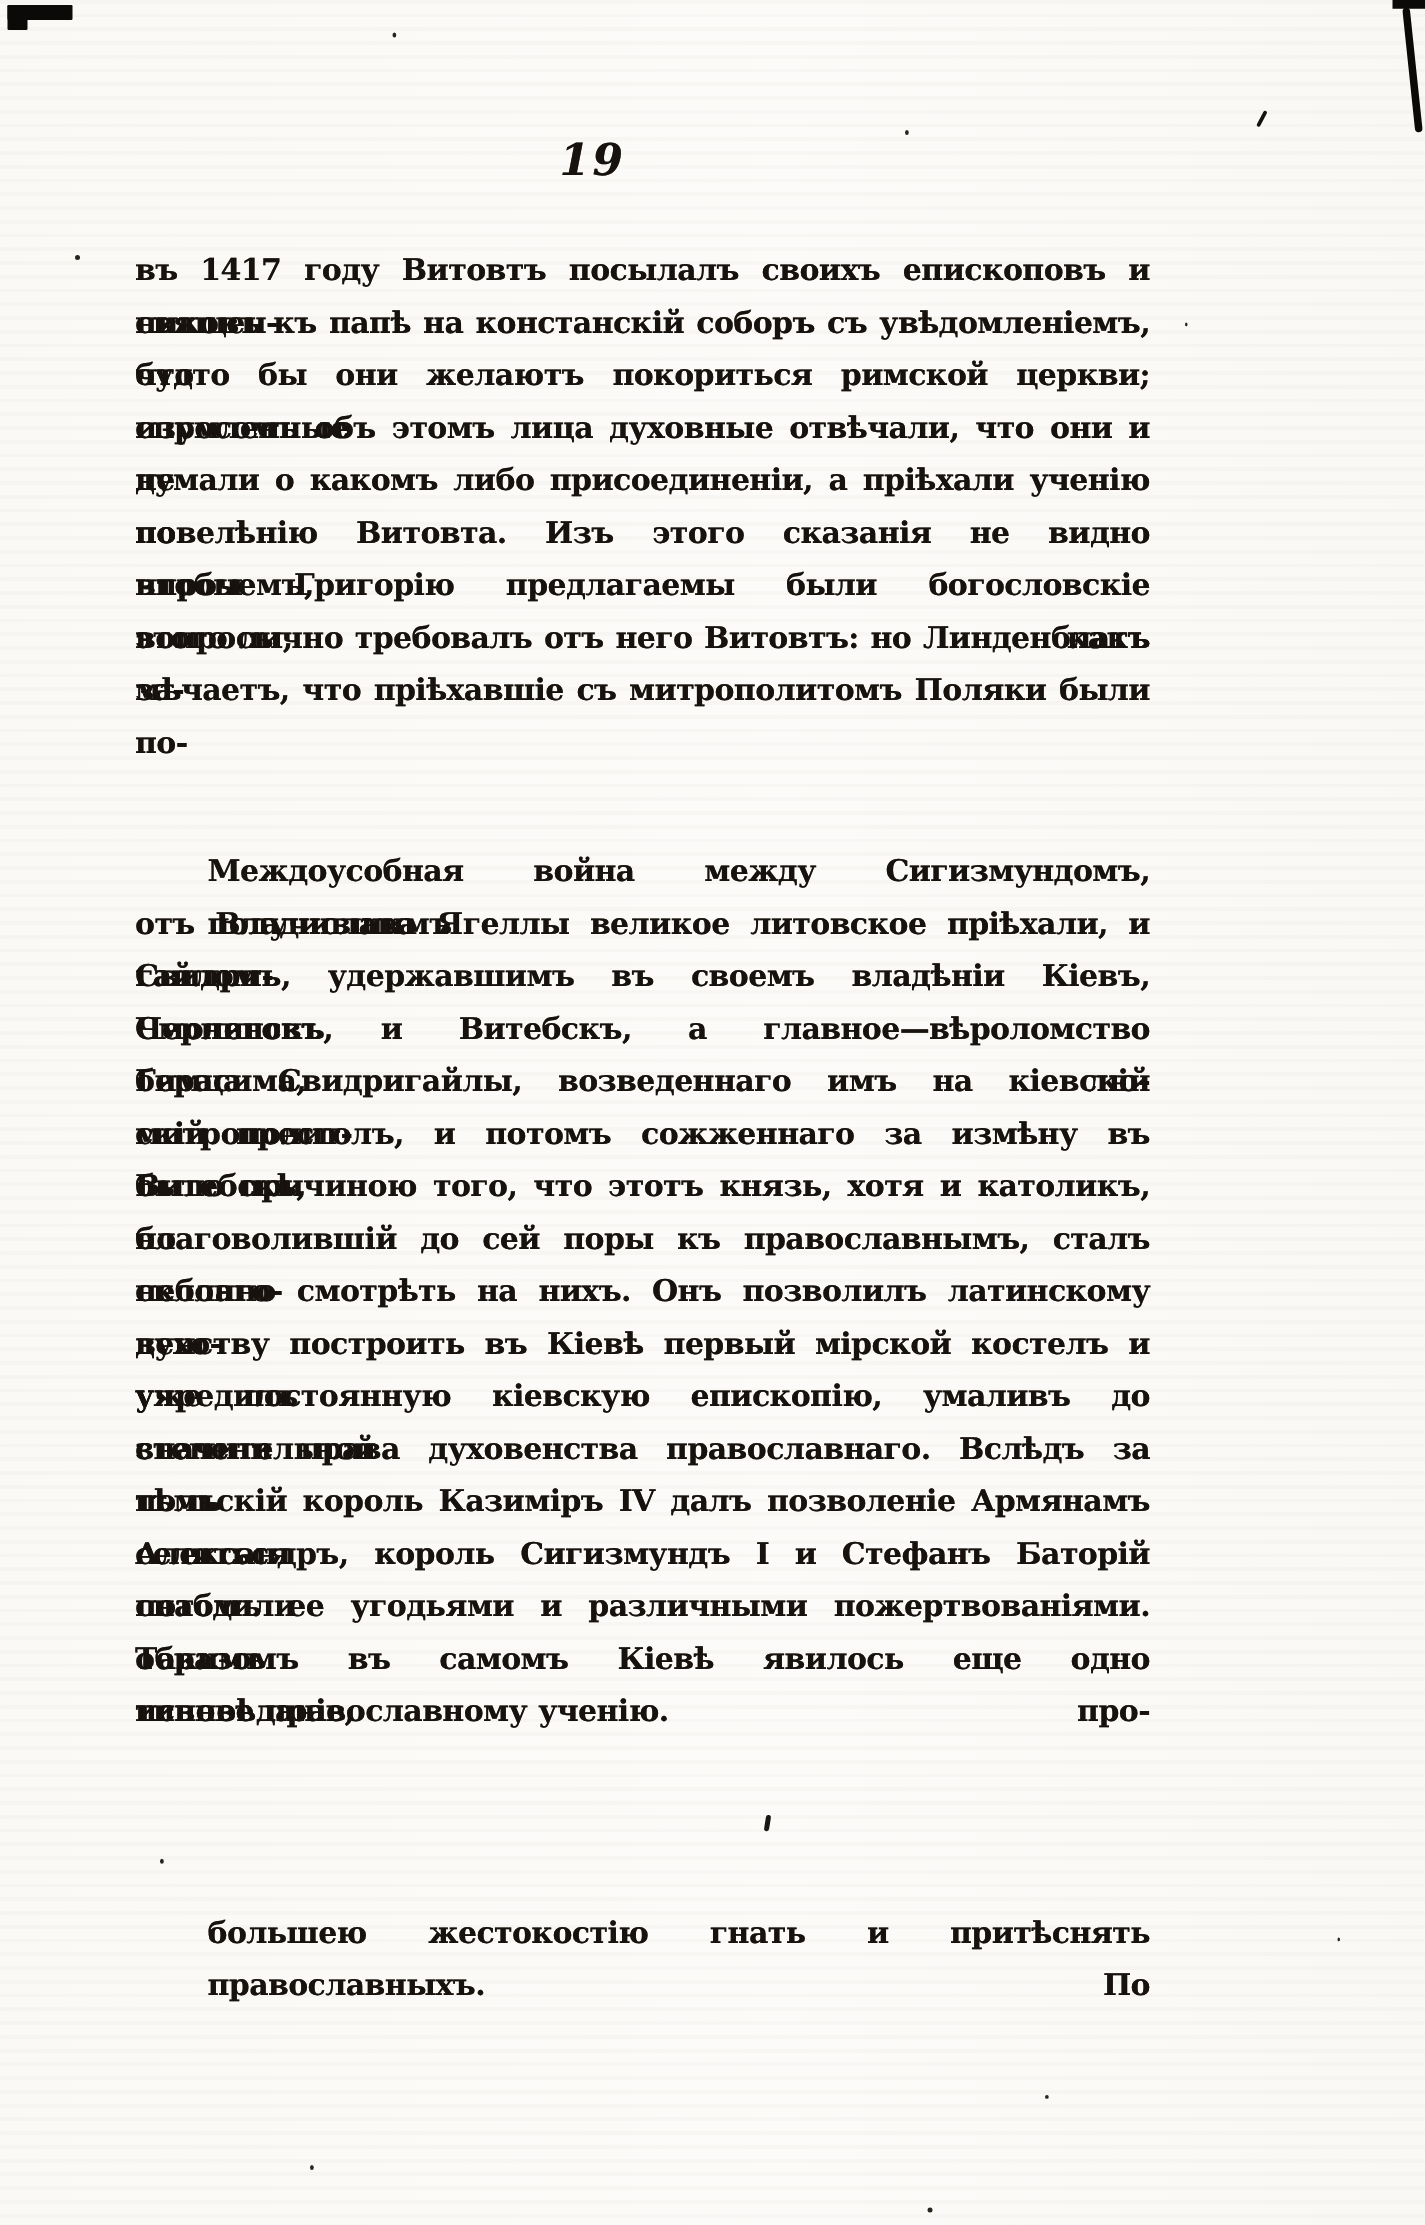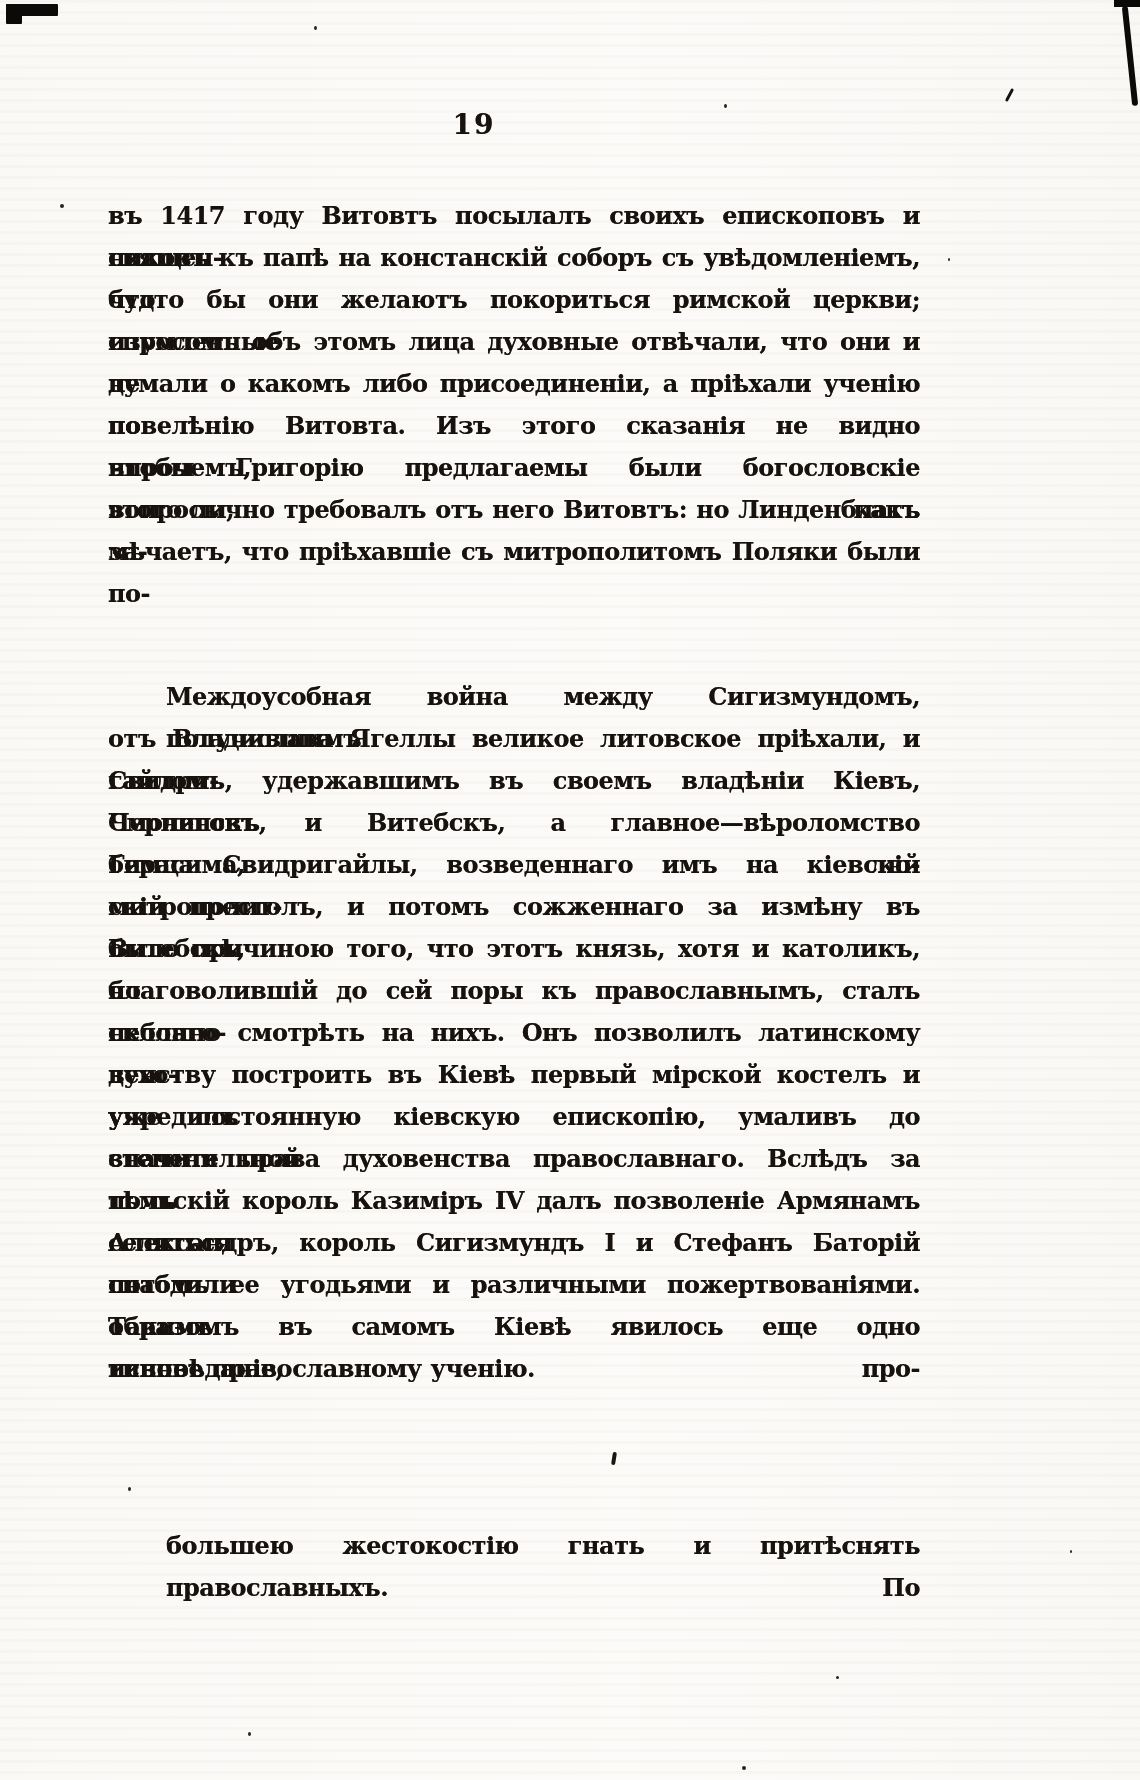--- a/index.html
+++ b/index.html
@@ -8,22 +8,23 @@
     position:relative;width:1140px;height:1780px;overflow:hidden;
     background:
       repeating-linear-gradient(180deg, rgba(210,206,196,0.10) 0px, rgba(210,206,196,0.10) 3px, rgba(255,255,255,0) 3px, rgba(255,255,255,0) 11px),
       linear-gradient(90deg, #faf9f6 0%, #fcfbf9 55%, #f9f8f5 100%);
     font-family:"DejaVu Serif","Liberation Serif",serif;
     font-weight:700;
     color:#17120e;
   }
   .pagenum{
     position:absolute;left:68px;top:108px;width:812px;
-    text-align:center;font-size:28px;letter-spacing:2px;
+    text-align:center;font-size:35px;letter-spacing:2px;
     text-shadow:0 0 0.5px rgba(20,15,10,0.65);
+    font-style:italic;
   }
   .textblock{position:absolute;left:68px;top:0;width:812px;height:1780px;margin-left:40px;}
   .par{position:absolute;left:0;right:0;}
   .p1{top:195px;}
   .p2{top:676px;}
   .p3{top:1525px;}
   .line{
     height:42px;line-height:42px;
     font-size:24px;letter-spacing:-0.5px;word-spacing:1px;
     text-align:justify;text-align-last:justify;

